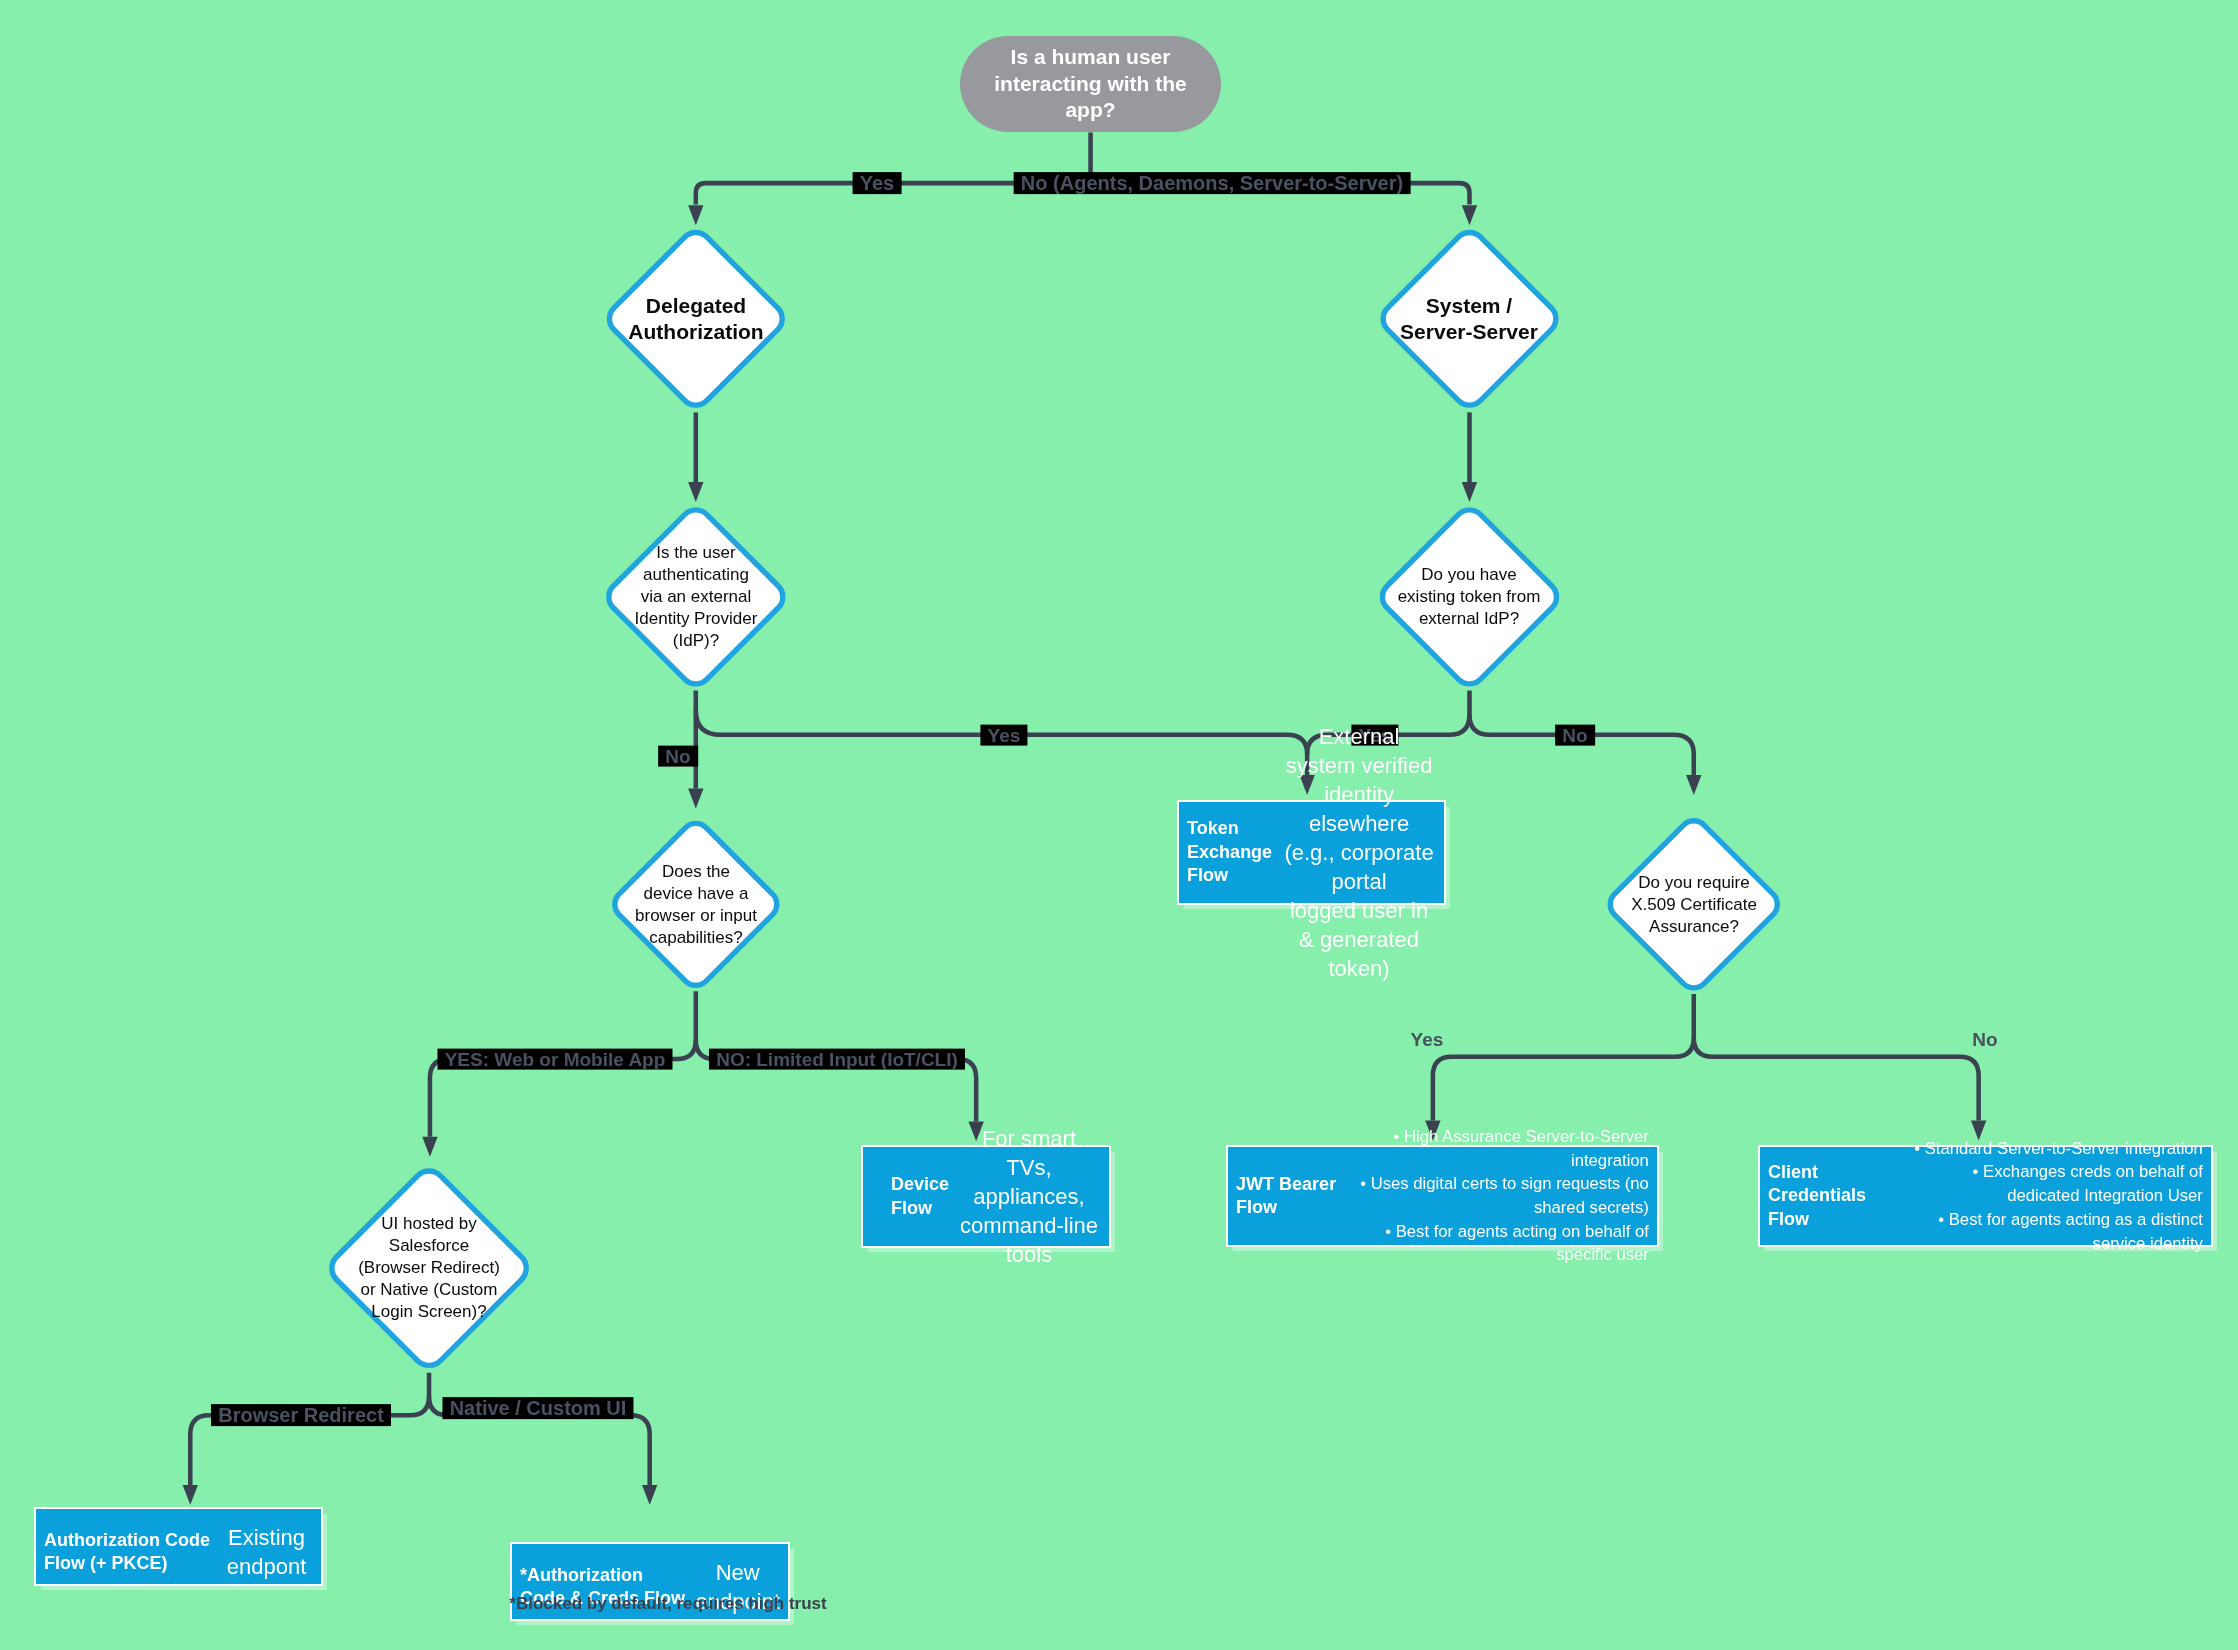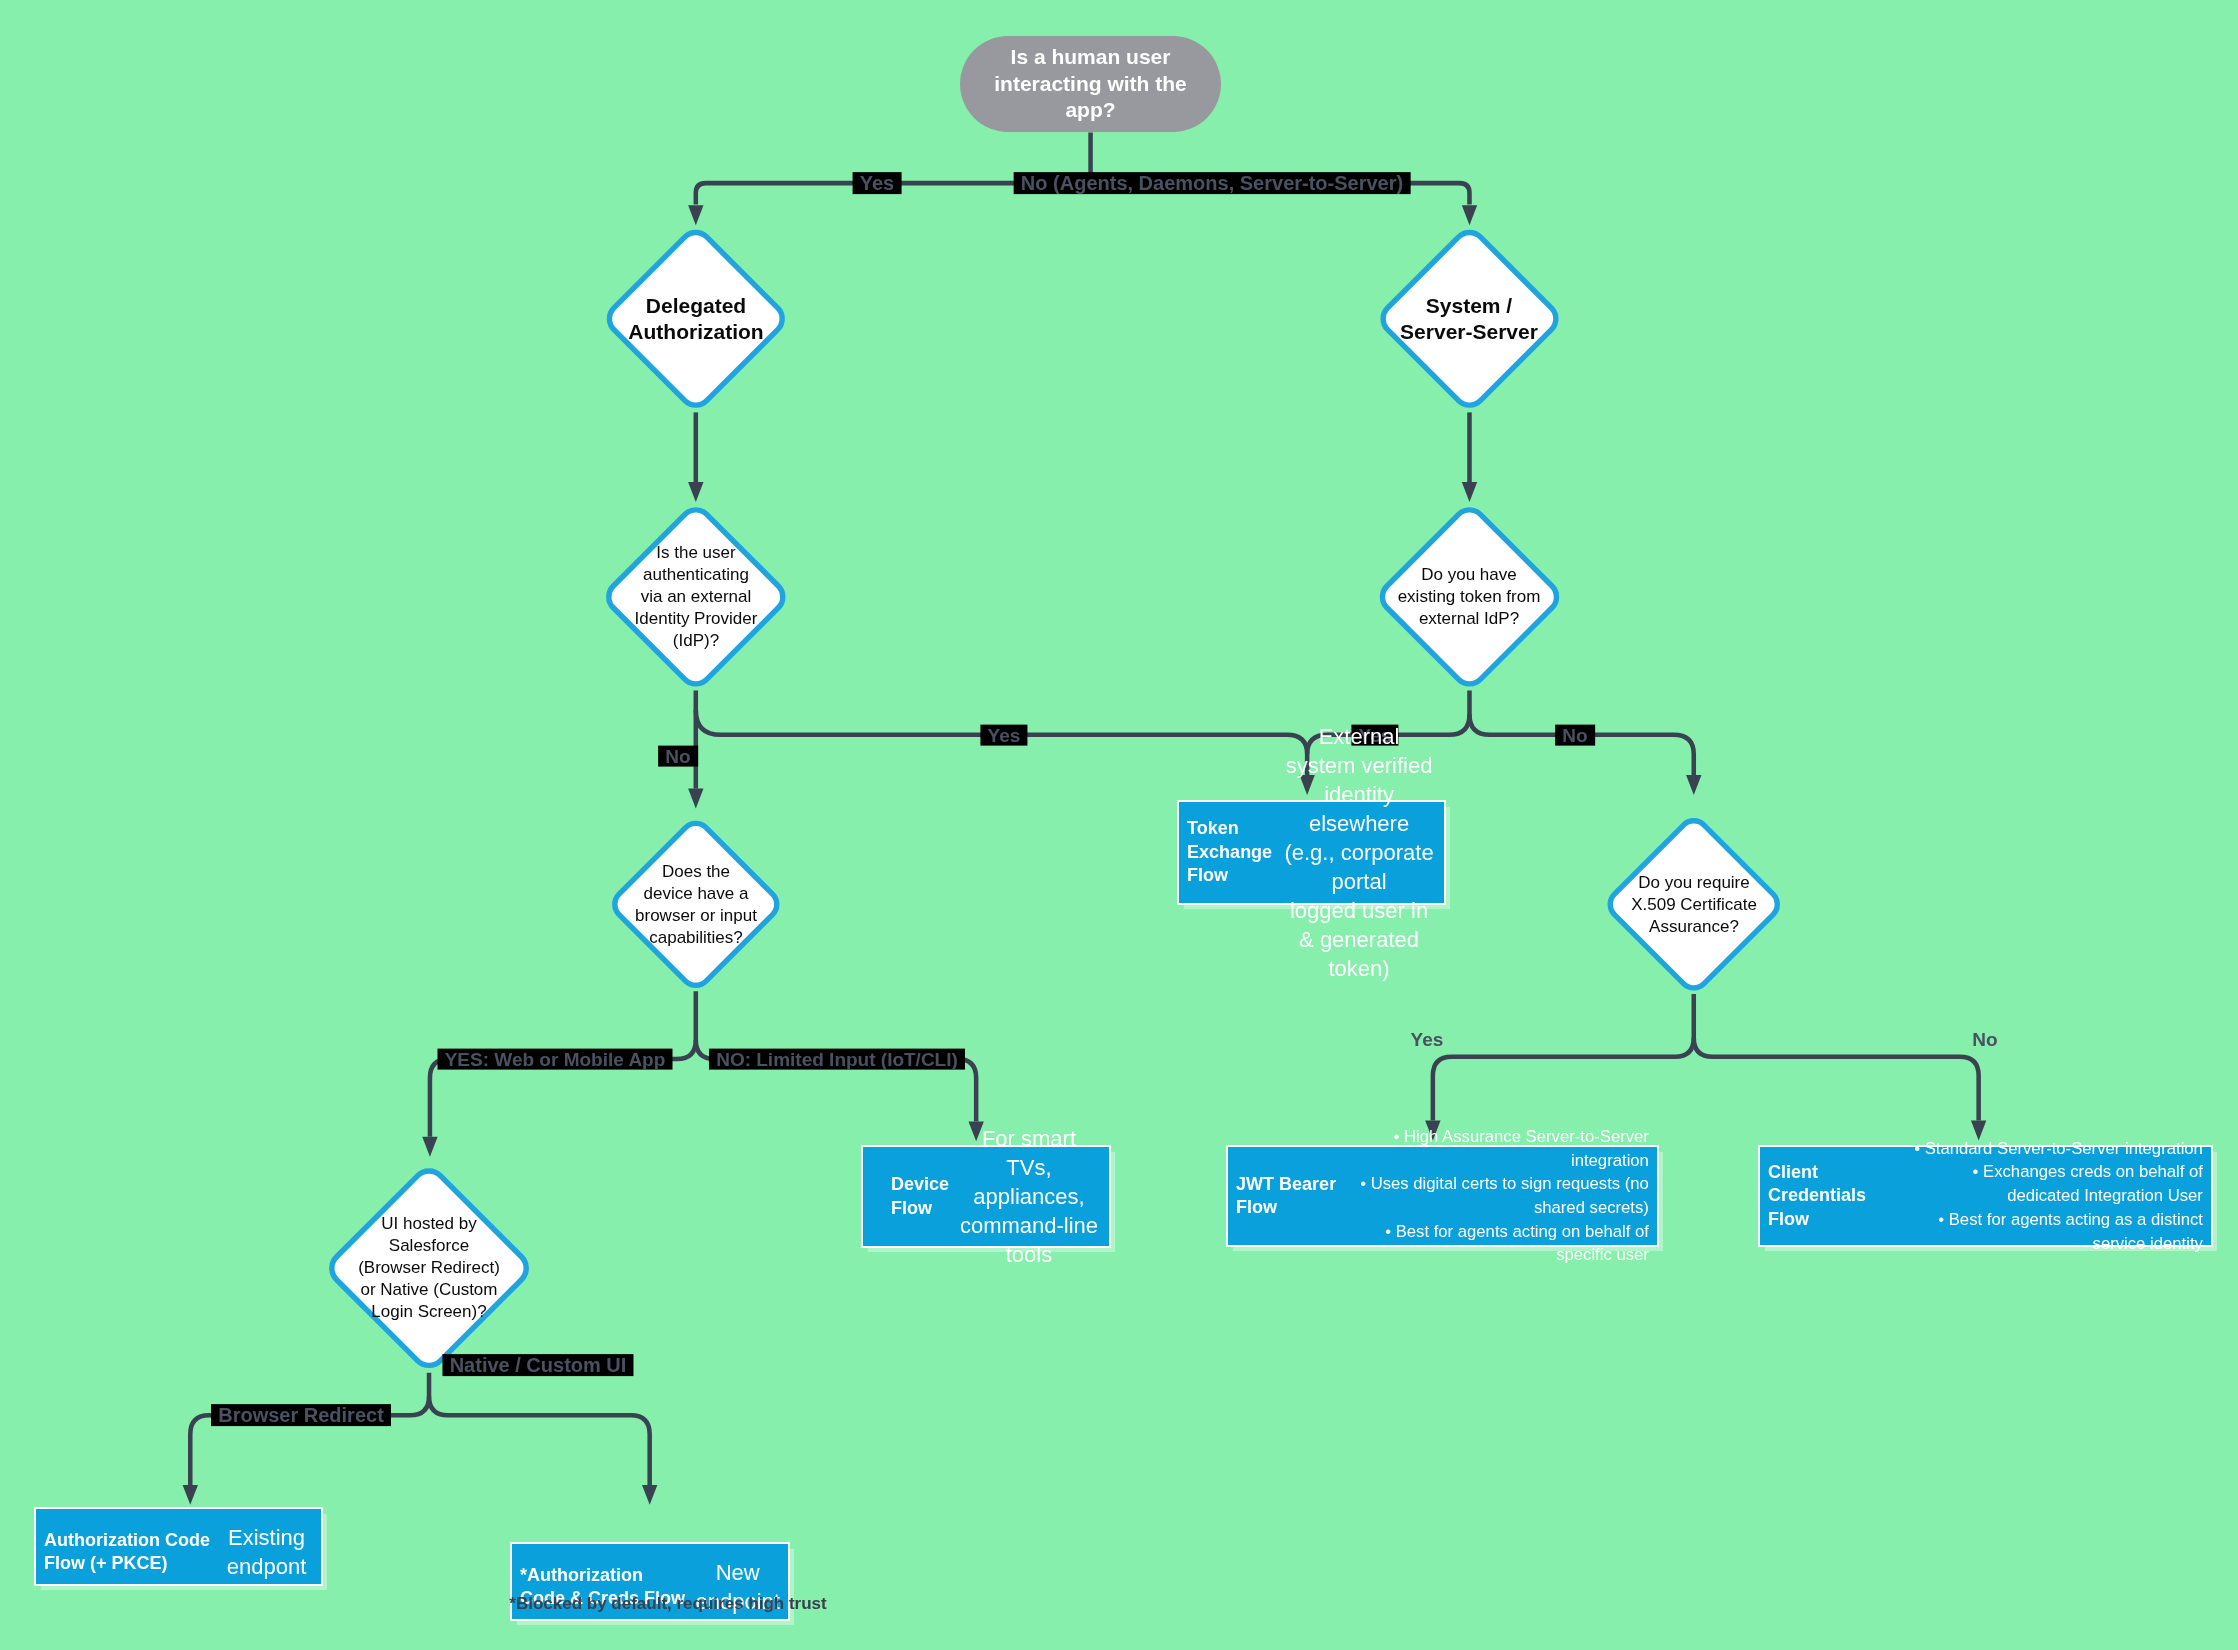--- a/index.html
+++ b/index.html
@@ -133,21 +133,21 @@
   <div class="label" style="left:1575px;top:735px;">No</div>
   <div class="label" style="left:555px;top:1059px;">
     <span>YES:</span><span class="rest"> Web or Mobile App</span>
   </div>
   <div class="label" style="left:837px;top:1059px;">
     <span>NO:</span><span class="rest"> Limited Input (IoT/CLI)</span>
   </div>
   <div class="label nobg" style="left:1427px;top:1039px;">Yes</div>
   <div class="label nobg" style="left:1985px;top:1039px;">No</div>
   <div class="label lg" style="left:301px;top:1415px;">Browser Redirect</div>
-  <div class="label lg" style="left:538px;top:1365px;text-align:right;">Native / Custom UI</div>
+  <div class="label lg" style="left:538px;top:1408px;text-align:right;">Native / Custom UI</div>
 
   <div class="box" style="left:1177px;top:800px;width:269px;height:105px;">
     <div class="title">Token Exchange Flow</div>
     <div class="body">External system verified identity
 elsewhere (e.g., corporate portal
 logged user in &amp; generated token)</div>
   </div>
 
   <div class="box" style="left:861px;top:1145px;width:250px;height:103px;padding-left:28px;">
     <div class="title">Device Flow</div>

